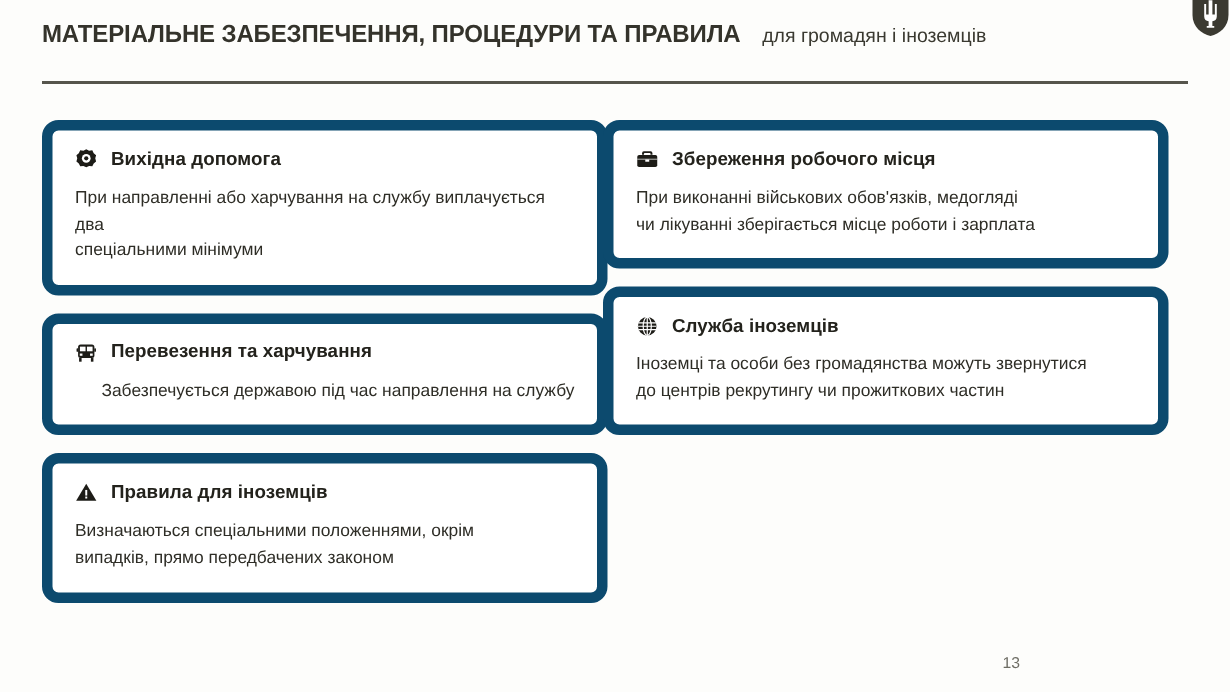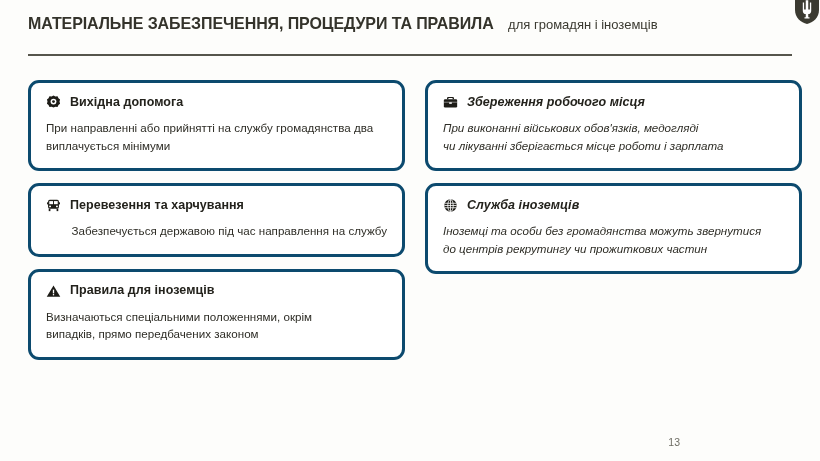--- a/index.html
+++ b/index.html
@@ -76,25 +76,25 @@
     top: 80px;
     width: 764px;
     height: 260px;
   }
   .col {
     position: absolute;
     top: 0;
     width: 377px;
   }
   .col-left  { left: 0; }
-  .col-right { left: 397px; font-style: italic; }
+  .col-right { left: 374px; }
 
   .card {
     box-sizing: border-box;
-    border: 3px solid #0c4a6e;
+    border: 7px solid #0c4a6e;
     border-radius: 11px;
     background: #ffffff;
     padding: 12px 15px 14px 15px;
     margin-bottom: 12px;
   }
   .card-head {
     display: flex;
     align-items: center;
     gap: 9px;
     margin-bottom: 9px;
@@ -173,22 +173,22 @@
               <path fill="currentColor" d="M8 0.6 L10 1.6 L12.3 1.3 L13.3 3.4 L15 4.8 L14.4 7 L15 9.2
               L13.3 10.6 L12.3 12.7 L10 12.4 L8 13.4 L6 12.4 L3.7 12.7 L2.7 10.6 L1 9.2 L1.6 7
               L1 4.8 L2.7 3.4 L3.7 1.3 L6 1.6 Z"></path>
               <circle cx="8" cy="7" r="3.1" fill="#ffffff"></circle>
               <circle cx="8" cy="7" r="1.5" fill="currentColor"></circle>
             </svg>
           </span>
           <span class="card-title">Вихідна допомога</span>
         </div>
         <div class="card-body">
-          <span class="ln">При направленні або прийнятті на службу громадянства два</span>
-          <span class="ln">виплачується мінімуми</span>
+          <span class="ln">При направленні або харчування на службу виплачується два</span>
+          <span class="ln">спеціальними мінімуми</span>
         </div>
       </div>
 
       <div class="card card-h2">
         <div class="card-head">
           <span class="card-icon">
             <svg viewBox="0 0 16 16" width="15" height="15" aria-hidden="true">
               <rect x="2.2" y="1.8" width="11.6" height="9.6" rx="1.8" fill="currentColor"></rect>
               <rect x="3.5" y="3.3" width="4.0" height="3.3" fill="#ffffff"></rect>
               <rect x="8.5" y="3.3" width="4.0" height="3.3" fill="#ffffff"></rect>

